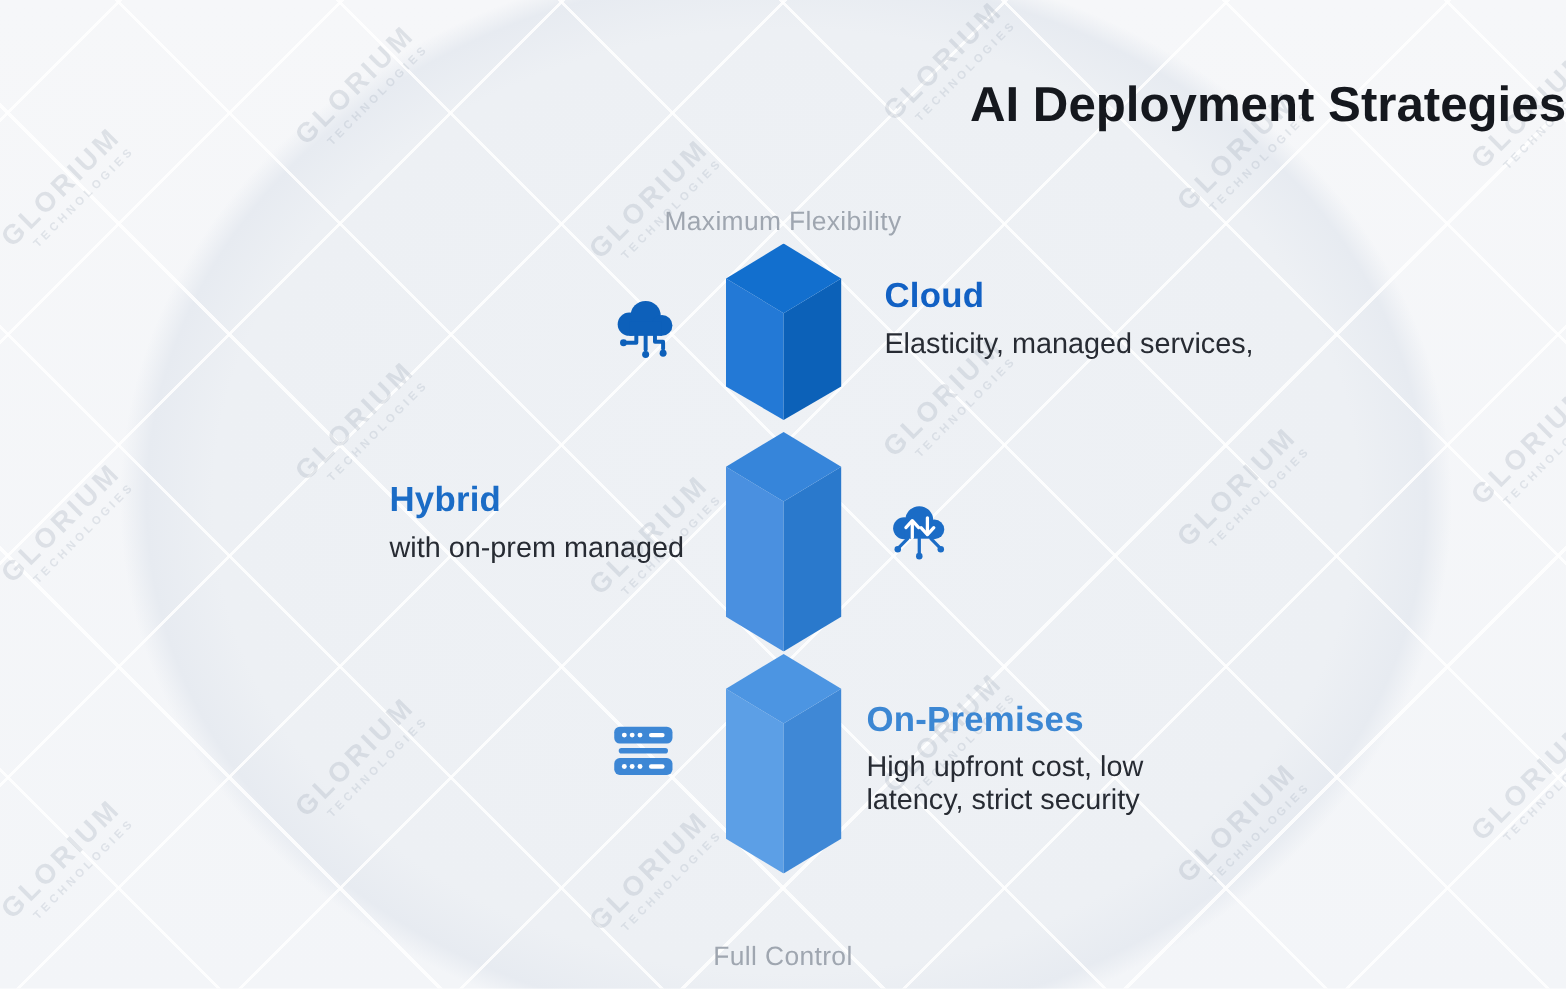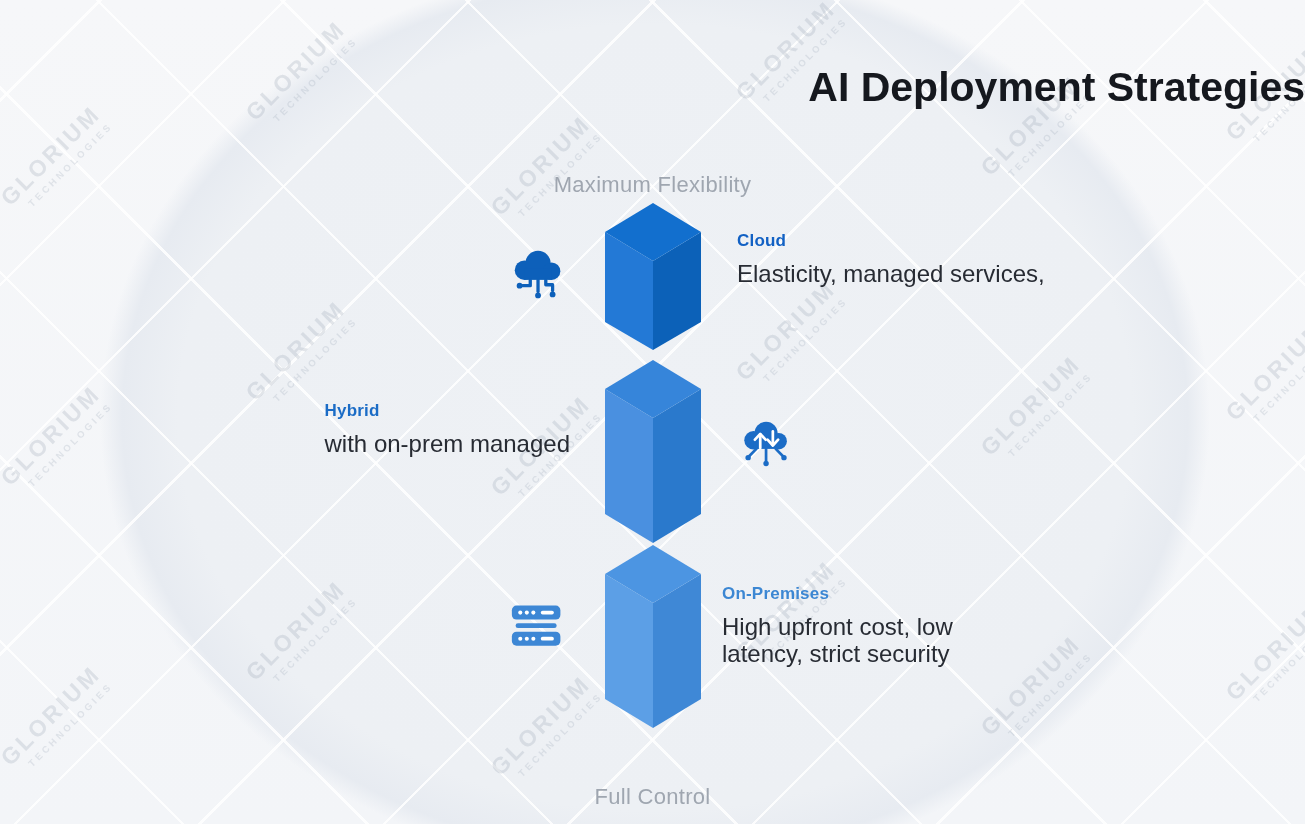--- a/index.html
+++ b/index.html
@@ -48,21 +48,21 @@
   }
   .axis-label{
     position:absolute;left:0;width:100%;text-align:center;
     font-size:22px;color:#9fa6b0;letter-spacing:0.3px;
   }
   .axis-top{top:172px;}
   .axis-bottom{top:784px;}
   .cube{position:absolute;left:604px;}
   .item-text{position:absolute;}
   .item-label{
-    font-size:17px;font-weight:700;letter-spacing:0.2px;
+    font-size:29px;font-weight:700;letter-spacing:0.2px;
     margin:0 0 9px 0;
   }
   .item-desc{font-size:24px;line-height:27px;color:#272b33;}
   .item-desc span{display:block;}
   .align-right{text-align:left;}
   .icon{position:absolute;}
 </style>
 </head>
 <body>
 

